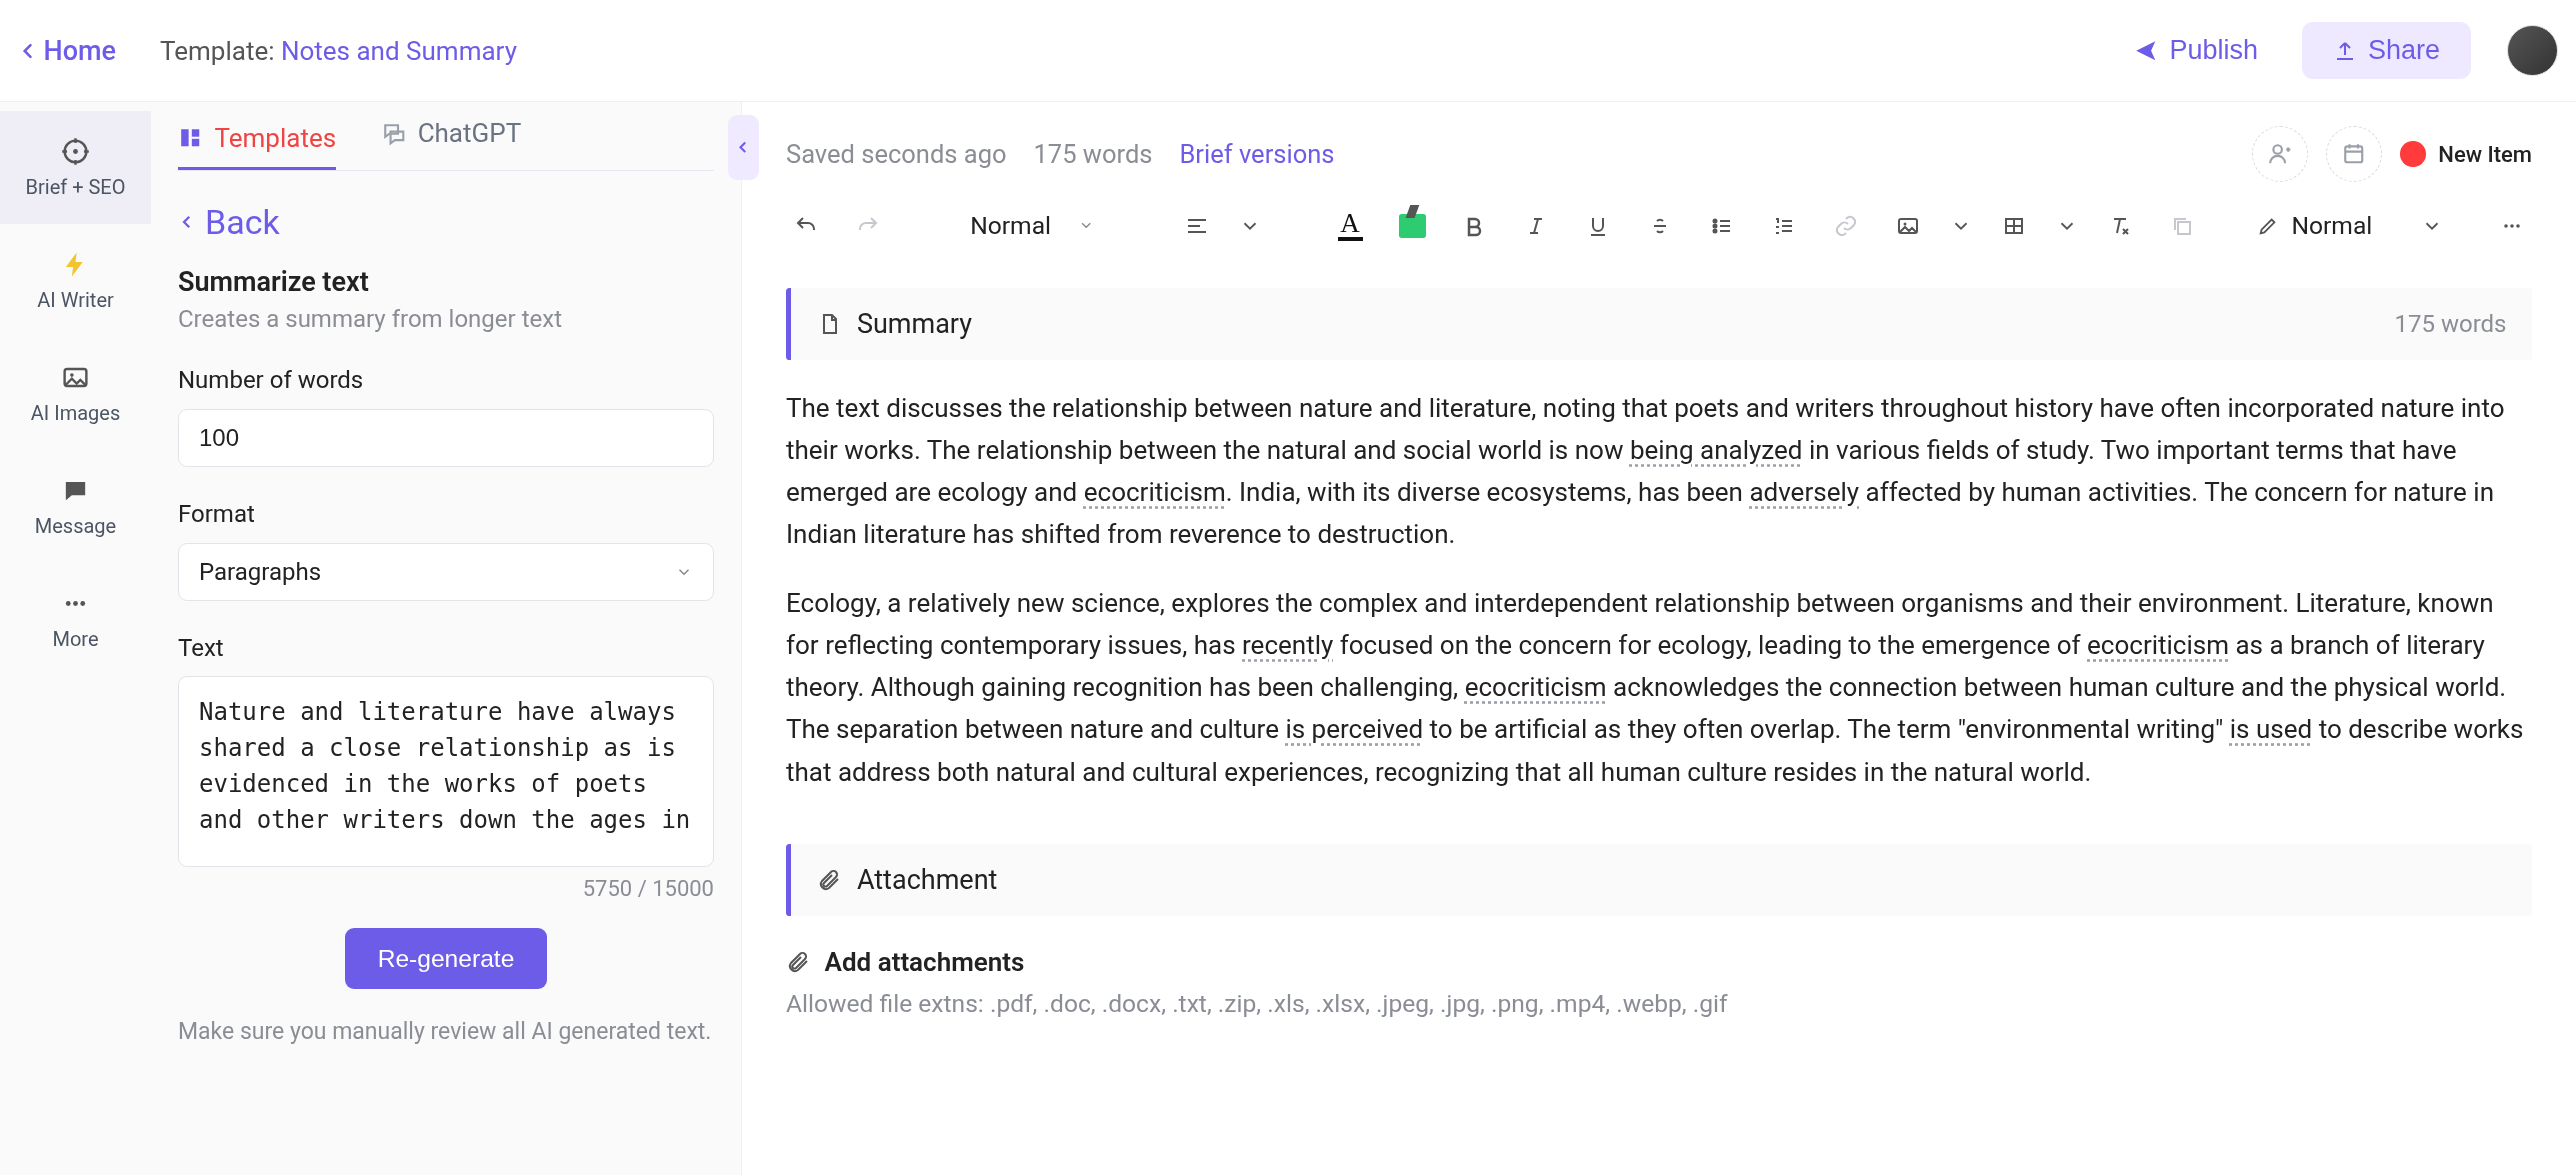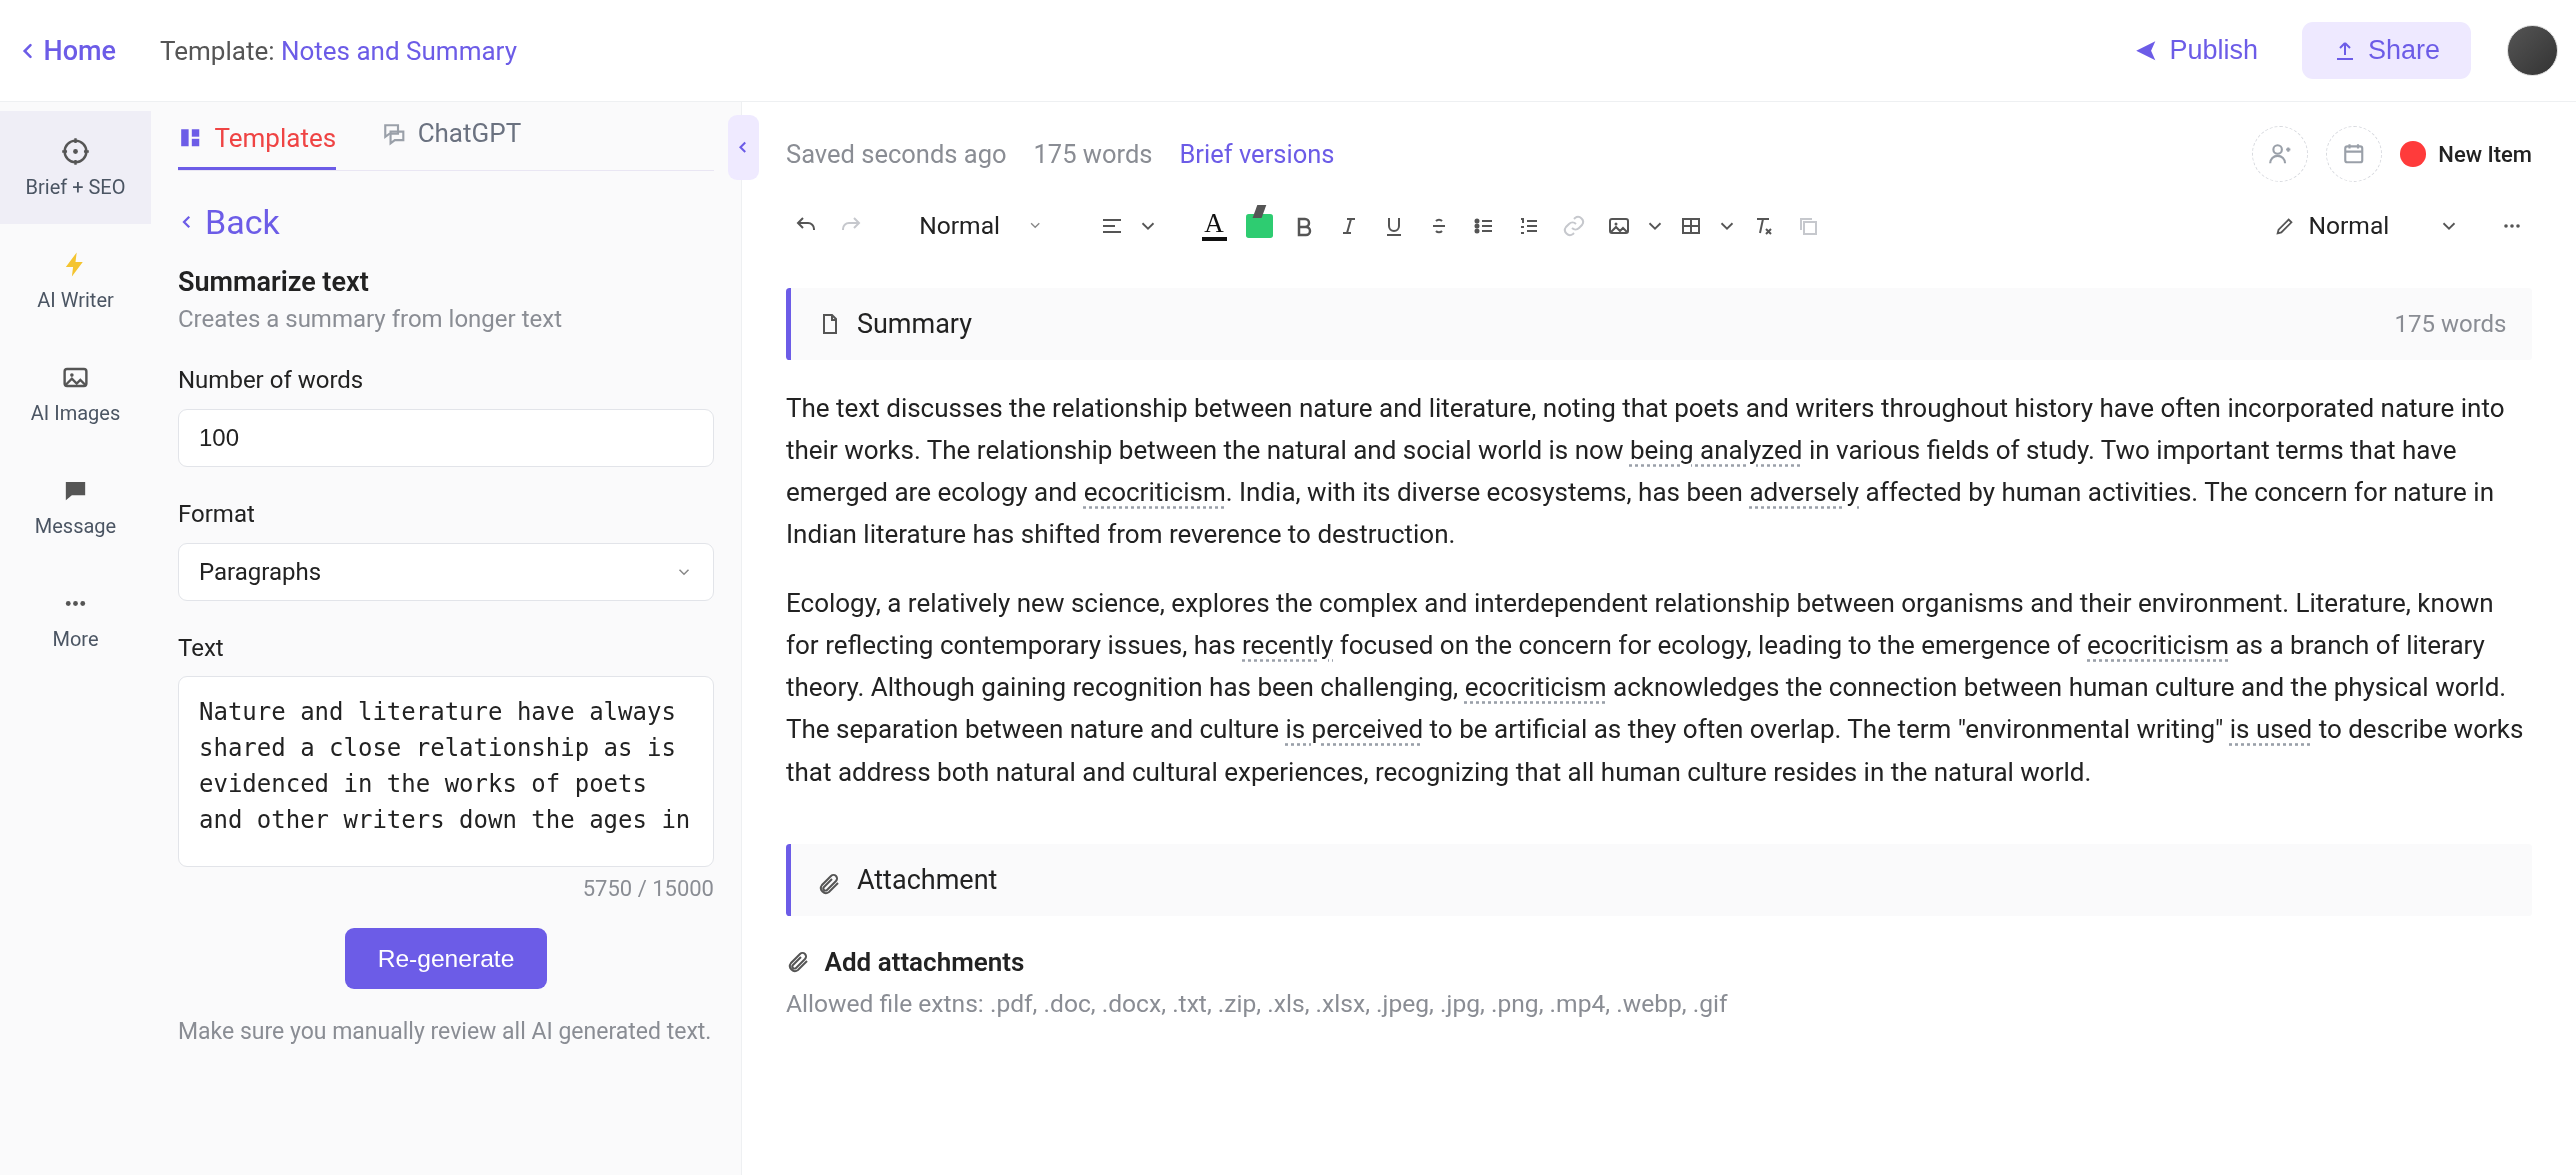--- a/index.html
+++ b/index.html
@@ -42,40 +42,40 @@
 .sp-note { font-size:23px; color:#8a8d94; margin-top:27px; line-height:1.4; }
 .main { flex:1; display:flex; flex-direction:column; background:#fff; min-width:0; }
 .statusrow { display:flex; align-items:center; padding:24px 44px 16.4px 44px; font-size:25.5px; color:#8a8d94;justify-content:space-between; }
 .statusrow .words{margin-left:27px;}
 .older-link{color:#6c5ce7;margin-left:27px;cursor:pointer;}
 .status-spacer{flex:1;}
 .circle-btn{width:56px;height:56px;border-radius:50%;border:1.8px dashed #d7d9de;display:flex;align-items:center;justify-content:center;margin-right:18px;cursor:pointer;}
 .circle-btn svg{width:25.5px;height:25.5px;stroke:#9aa0a9;fill:none;stroke-width:2;}
 .newitem{display:flex;align-items:center;font-size:22px;color:#222;font-weight:500;}
 .reddot{width:25.5px;height:25.5px;border-radius:50%;background:#ff3b3b;margin-right:12.7px;}
-.toolbar{display:flex;align-items:center;padding:7.3px 44px 18px 44px;gap:5px;flex-wrap:wrap;}
+.toolbar{display:flex;align-items:center;padding:7.3px 44px 18px 44px;gap:22px;flex-wrap:wrap;}
 .tbtn{width:40px;height:40px;display:flex;align-items:center;justify-content:center;color:#555;cursor:pointer;border-radius:5.5px;}
 .tbtn.dis{color:#c6c8cd;}
 .tbtn svg{width:24px;height:24px;stroke:currentColor;fill:none;stroke-width:2;}
 .tsel{display:flex;align-items:center;font-size:24.6px;color:#222;padding:0 12.7px;cursor:pointer;gap:27px;}
 .tsel svg{width:16.4px;height:16.4px;stroke:#888;stroke-width:2;fill:none;}
 .tgap{width:25.5px;}
 .color-A{font-family:serif;font-size:27px;color:#111;border-bottom:4.5px solid #111;padding:0 2.7px;line-height:1;}
 .hilite{width:27px;height:24px;background:#2ecc71;border-radius:2.7px;position:relative;}
 .hilite:before{content:"";position:absolute;top:-9px;left:9px;width:9px;height:12.7px;background:#555;transform:skewX(-20deg);}
 .edit-pill{display:flex;align-items:center;font-size:24.6px;color:#222;margin-left:auto;cursor:pointer;gap:12.7px;}
 .edit-pill svg{width:22px;height:22px;stroke:#555;fill:none;stroke-width:2;}
 .content{flex:1;overflow:auto;padding:24px 44px;}
 .section-head{display:flex;align-items:center;border-left:5.5px solid #6c5ce7;background:#fafafb;padding:20px 25.5px;border-radius:3.6px;}
 .section-head svg{width:24px;height:24px;margin-right:16.4px;stroke:#555;fill:none;stroke-width:2;}
 .section-head .stitle{font-size:27px;color:#222;}
 .section-head .scount{margin-left:auto;font-size:24px;color:#8a8d94;}
 .para{font-size:26px;color:#222;line-height:1.62;margin-top:27px;}
 .para .u{ text-decoration: underline dotted #9aa0a9; text-underline-offset:4.5px; }
-.attach-head{margin-top:51px;align-items:flex-end;}
+.attach-head{margin-top:51px;}
 .add-attach{display:flex;align-items:center;font-size:26px;color:#222;font-weight:600;margin-top:31px;cursor:pointer;}
 .add-attach svg{width:24px;height:24px;margin-right:14.6px;stroke:#555;fill:none;stroke-width:2;}
 .ext-note{font-size:24.6px;color:#8a8d94;margin-top:12.7px;}
 </style>
 </head>
 <body>
 
 <div class="app">
   <div class="topbar">
     <div class="home-link">

